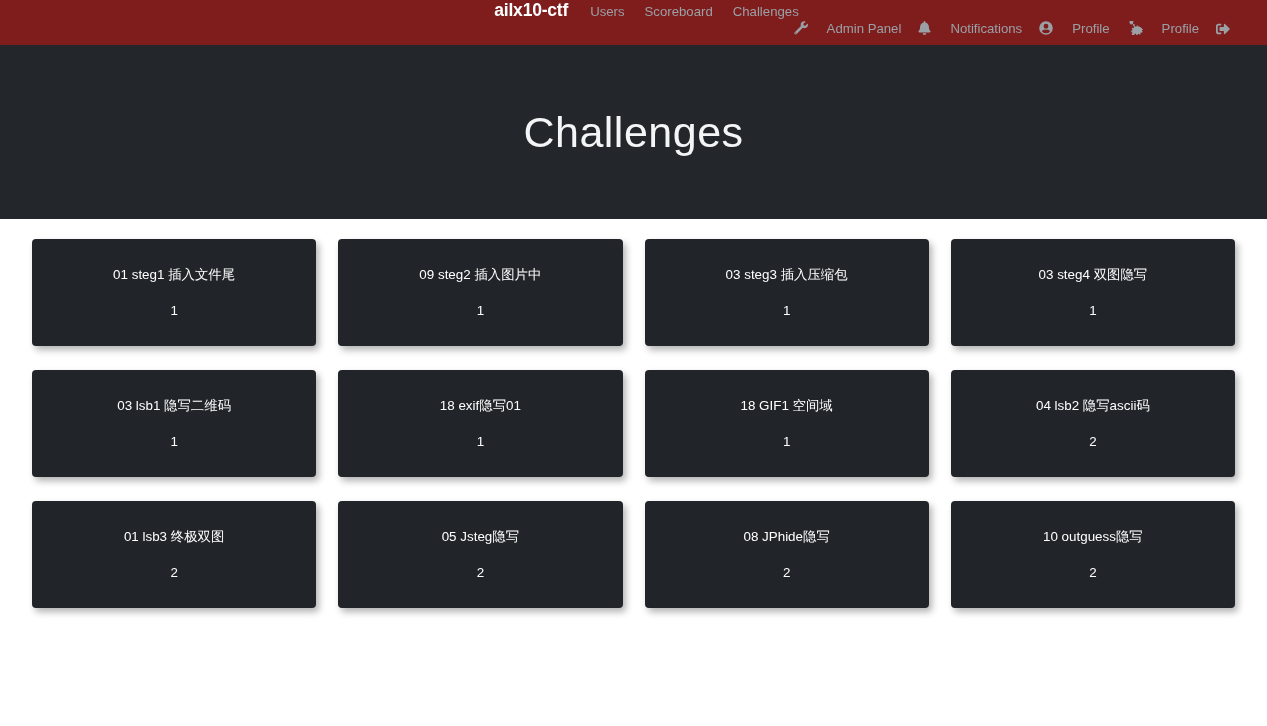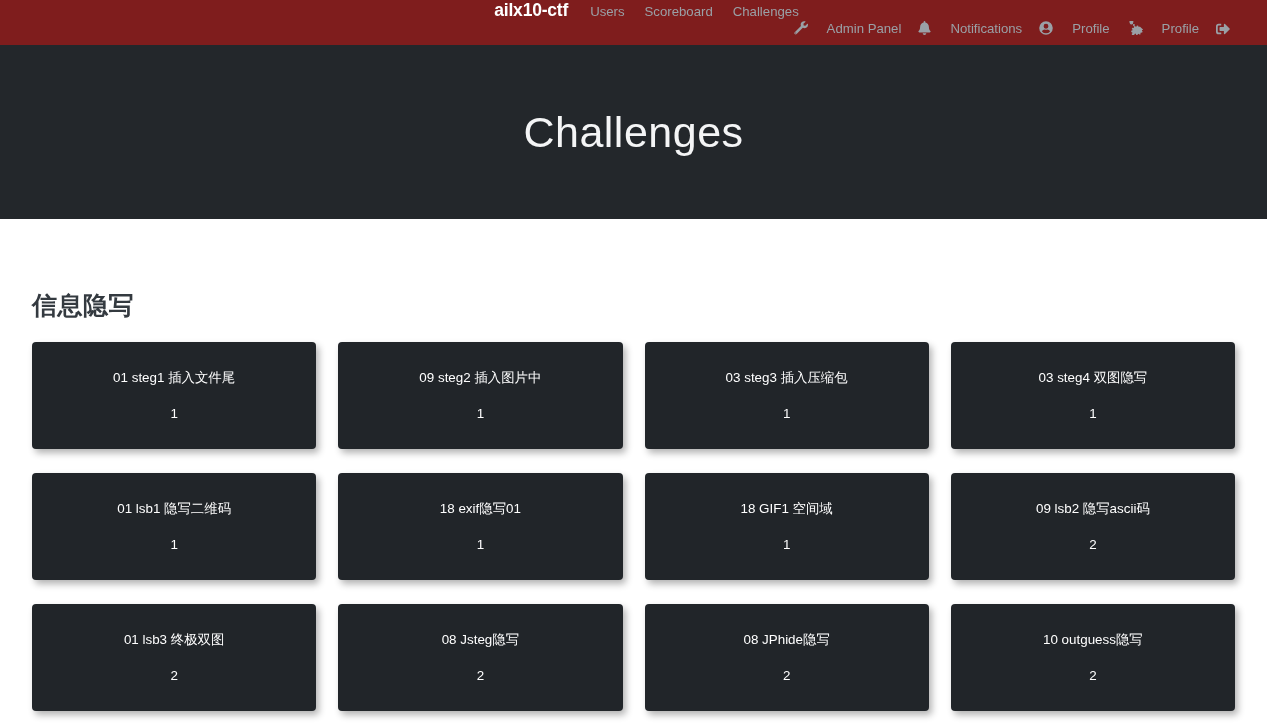--- a/index.html
+++ b/index.html
@@ -184,21 +184,20 @@
     </a>
 
   </div>
 </div>
 
 <div class="jumbotron">
   <h1 class="page-title">Challenges</h1>
 </div>
 
 <div class="content">
-  <h2 class="category-title">信息隐写</h2>
 
   <div class="card-grid">
 
     <div class="challenge-card">
       <div class="challenge-name">01 steg1 插入文件尾</div>
       <div class="challenge-value">1</div>
     </div>
 
     <div class="challenge-card">
       <div class="challenge-name">09 steg2 插入图片中</div>
@@ -209,46 +208,46 @@
       <div class="challenge-name">03 steg3 插入压缩包</div>
       <div class="challenge-value">1</div>
     </div>
 
     <div class="challenge-card">
       <div class="challenge-name">03 steg4 双图隐写</div>
       <div class="challenge-value">1</div>
     </div>
 
     <div class="challenge-card">
-      <div class="challenge-name">01 lsb1 隐写二维码</div>
+      <div class="challenge-name">03 lsb1 隐写二维码</div>
       <div class="challenge-value">1</div>
     </div>
 
     <div class="challenge-card">
       <div class="challenge-name">18 exif隐写01</div>
       <div class="challenge-value">1</div>
     </div>
 
     <div class="challenge-card">
       <div class="challenge-name">18 GIF1 空间域</div>
       <div class="challenge-value">1</div>
     </div>
 
     <div class="challenge-card">
-      <div class="challenge-name">09 lsb2 隐写ascii码</div>
+      <div class="challenge-name">04 lsb2 隐写ascii码</div>
       <div class="challenge-value">2</div>
     </div>
 
     <div class="challenge-card">
       <div class="challenge-name">01 lsb3 终极双图</div>
       <div class="challenge-value">2</div>
     </div>
 
     <div class="challenge-card">
-      <div class="challenge-name">08 Jsteg隐写</div>
+      <div class="challenge-name">05 Jsteg隐写</div>
       <div class="challenge-value">2</div>
     </div>
 
     <div class="challenge-card">
       <div class="challenge-name">08 JPhide隐写</div>
       <div class="challenge-value">2</div>
     </div>
 
     <div class="challenge-card">
       <div class="challenge-name">10 outguess隐写</div>

